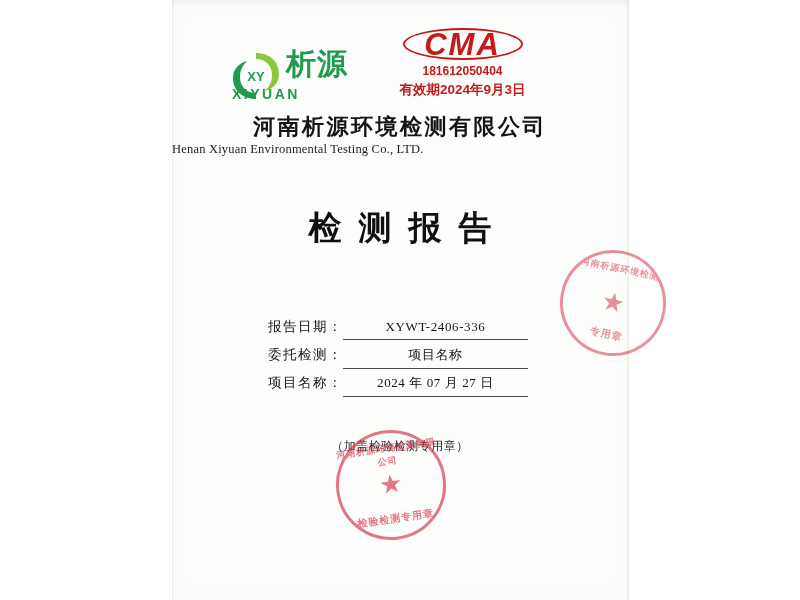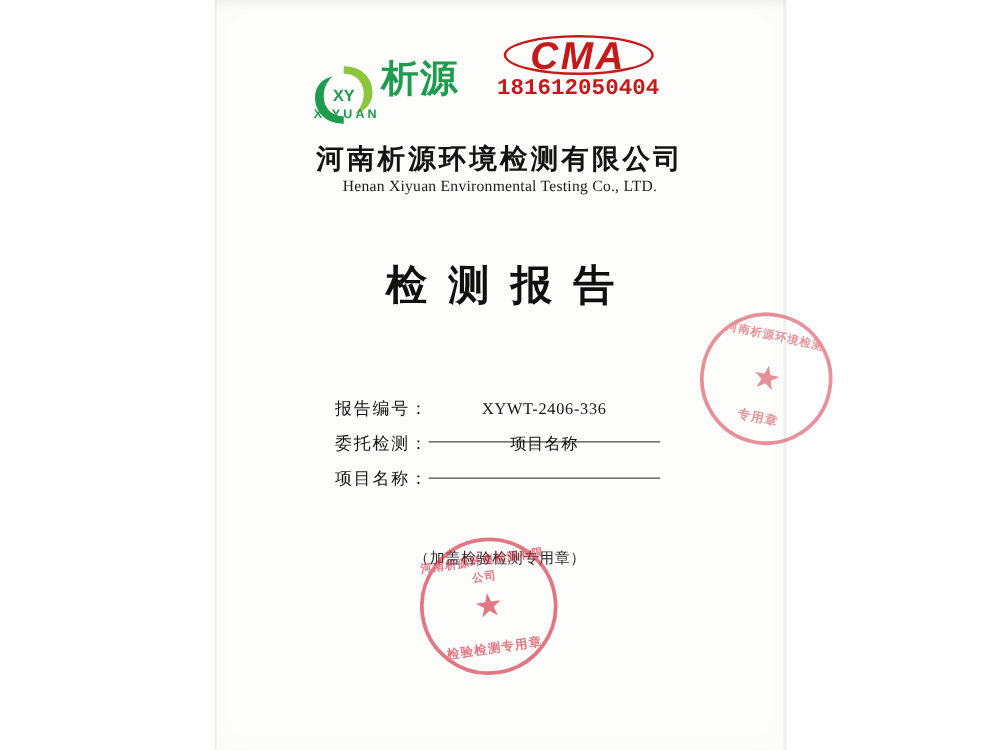--- a/index.html
+++ b/index.html
@@ -59,21 +59,21 @@
     position: absolute;
     left: 172px;
     top: 18px;
     width: 456px;
     height: 86px;
   }
 
   
   .logo {
     position: absolute;
-    left: 77px;
+    left: 58px;
     top: 30px;
     width: 165px;
     height: 56px;
   }
   .logo-mark {
     position: absolute;
     left: 0; top: 2px;
     width: 52px; height: 52px;
   }
   .logo-text-cn {
@@ -83,21 +83,21 @@
     font-size: 30px;
     font-weight: bold;
     color: #1f9b4e;
     letter-spacing: 1px;
     line-height: 32px;
   }
   .logo-text-en {
     position: absolute;
     left: 2px; top: 38px;
     font-family: "Liberation Sans", sans-serif;
-    font-size: 10px;
+    font-size: 14px;
     font-weight: bold;
     color: #1f9b4e;
     letter-spacing: 2.5px;
   }
 
   
   .cma {
     position: absolute;
     left: 218px;
     top: 10px;
@@ -125,22 +125,22 @@
   }
   .cma-oval {
     position: absolute;
     left: 6px; top: 0px;
     width: 120px; height: 32px;
     border: 2.5px solid #c51a1a;
     border-radius: 50%;
     box-sizing: border-box;
   }
   .cma-num {
-    font-family: Liberation Mono, monospace;
-    font-size: 18px;
+    font-family: Liberation Sans, sans-serif;
+    font-size: 12px;
     font-weight: bold;
     color: #c51a1a;
     line-height: 19px;
     letter-spacing: 0px;
   }
   .cma-valid {
     font-family: "Liberation Sans", sans-serif;
     font-size: 13.5px;
     font-weight: bold;
     color: #c51a1a;
@@ -158,21 +158,21 @@
     font-size: 22px;
     font-weight: bold;
     color: #141414;
     letter-spacing: 2.5px;
   }
   .company-en {
     position: absolute;
     left: 172px;
     top: 142px;
     width: 456px;
-    text-align: center;
+    text-align: left;
     font-family: "Liberation Serif", serif;
     font-size: 12.5px;
     color: #1b1b1b;
     letter-spacing: 0.2px;
   }
 
   
   .doc-title {
     position: absolute;
     left: 172px;
@@ -207,21 +207,21 @@
     letter-spacing: 1.5px;
     white-space: nowrap;
   }
   .field-value {
     flex: 1;
     border-bottom: 1px solid #4a4a4a;
     text-align: center;
     font-family: "Liberation Serif", serif;
     font-size: 13px;
     color: #141414;
-    padding-bottom: 18px;
+    padding-bottom: 4px;
     letter-spacing: 0.6px;
   }
 
   
   .note {
     position: absolute;
     left: 172px;
     top: 438px;
     width: 456px;
     text-align: center;
@@ -311,40 +311,42 @@
       <div class="logo-text-cn">析源</div>
       <div class="logo-text-en">XIYUAN</div>
     </div>
 
     <div class="cma">
       <div class="cma-logo">
         <div class="cma-oval"></div>
         <div class="cma-letters">CMA</div>
       </div>
       <div class="cma-num">181612050404</div>
+      <div class="cma-valid">有效期2024年9月3日</div>
     </div>
 
   </div>
 
   <div class="company-cn">河南析源环境检测有限公司</div>
   <div class="company-en">Henan Xiyuan Environmental Testing Co., LTD.</div>
 
   <div class="doc-title">检测报告</div>
 
   <div class="fields">
     <div class="field-row">
-      <span class="field-label">报告编号：</span>
+      <span class="field-label">报告日期：</span>
       <span class="field-value">XYWT-2406-336</span>
     </div>
     <div class="field-row">
       <span class="field-label">委托检测：</span>
       <span class="field-value">项目名称</span>
     </div>
     <div class="field-row">
       <span class="field-label">项目名称：</span>
+      <span class="field-value">2024 年 07 月 27 日</span>
     </div>
   </div>
 
   <div class="note">（加盖检验检测专用章）</div>
 
   <div class="stamp stamp-main">
     <div class="stamp-arc-top">河南析源环境检测有限公司</div>
     <div class="stamp-star">★</div>
     <div class="stamp-arc-bottom">检验检测专用章</div>
   </div>

